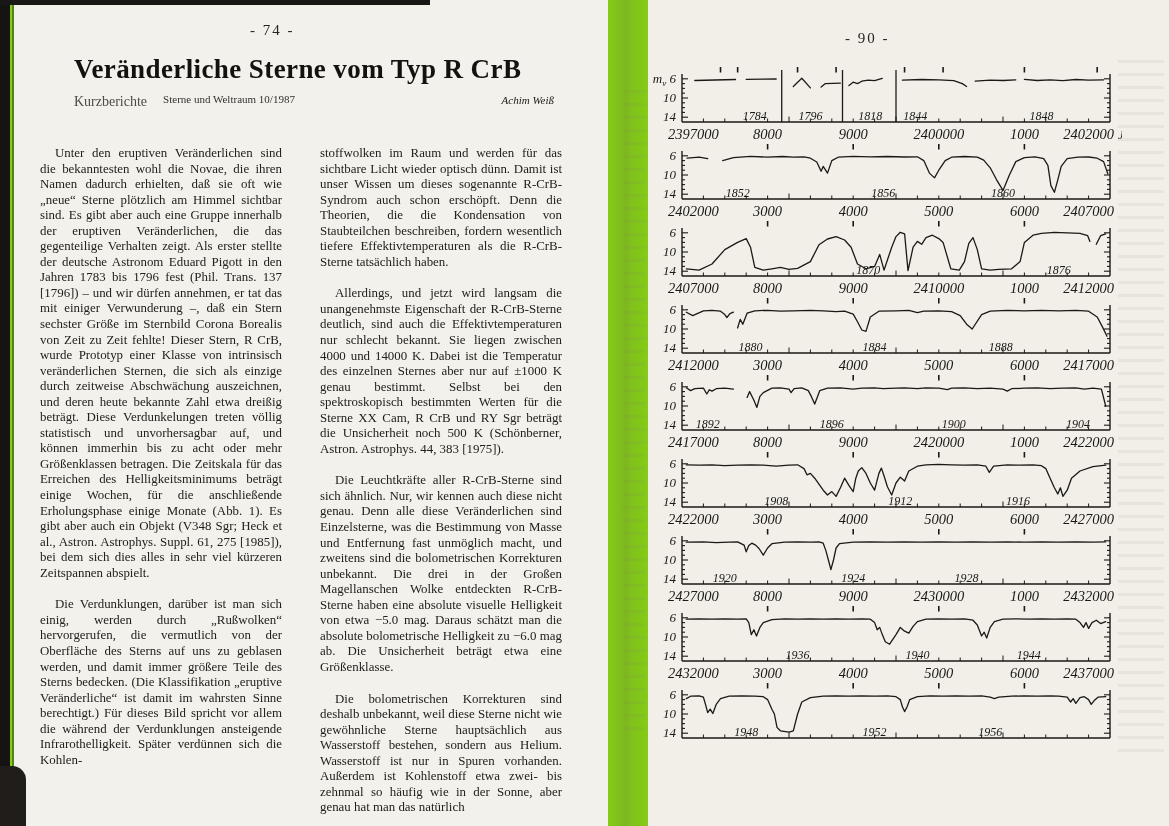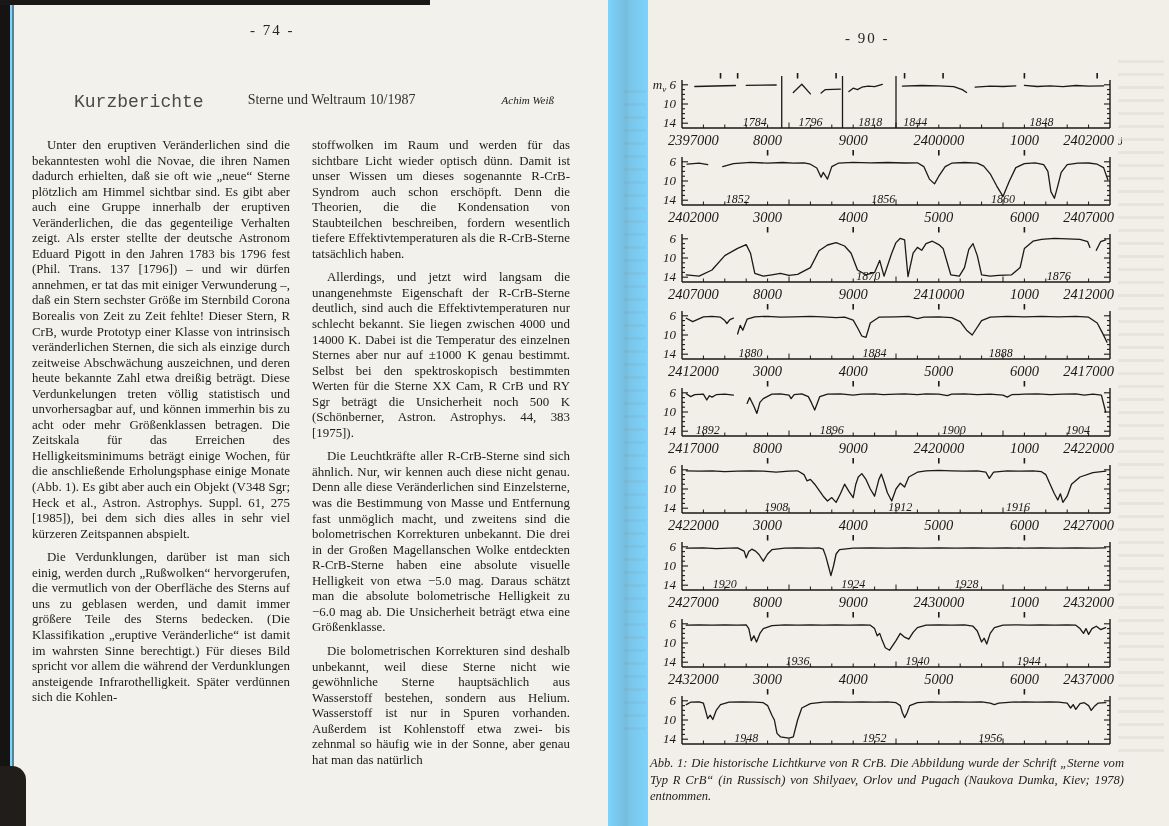--- a/index.html
+++ b/index.html
@@ -1,71 +1,72 @@
 <!DOCTYPE html>
 <html><head>
 <meta charset="utf-8">
 <style>
   html,body{margin:0;padding:0;}
   #scan{
     position:relative;
     width:1169px;height:826px;
-    background:#7dd3fc;
+    background:#84cc16;
     overflow:hidden;
     font-family:"Liberation Serif","DejaVu Serif",serif;
     color:#1e1c1a;
   }
   
   .edge-bar-left{position:absolute;left:0;top:0;width:10px;height:826px;background:#161412;}
   .edge-line-left2{position:absolute;left:12px;top:0;width:2px;height:826px;background:rgba(40,36,32,.45);}
   .edge-line-top{position:absolute;left:0;top:0;width:430px;height:5px;background:#1a1816;}
   .corner-blot{position:absolute;left:0;bottom:0;width:26px;height:60px;background:#201d1a;border-top-right-radius:14px;}
   .gutter{position:absolute;left:608px;top:0;width:40px;height:826px;
     background:linear-gradient(90deg,rgba(90,84,76,0) 0%,rgba(90,84,76,.18) 45%,rgba(90,84,76,.10) 55%,rgba(90,84,76,0) 100%);}
   .bleed{position:absolute;opacity:.55;filter:blur(.6px);
     background:repeating-linear-gradient(180deg,rgba(125,118,106,.16) 0 3px,rgba(125,118,106,0) 3px 13px);}
   
   .page-left{position:absolute;left:14px;top:0;width:594px;height:826px;background:#f3f1eb;}
   .pageno{position:absolute;font-size:15px;letter-spacing:2px;color:#262422;}
   #pn74{left:250px;top:22px;}
   #pn75{left:845px;top:30px;}
   .title{position:absolute;left:74px;top:54px;width:500px;font-size:27px;font-weight:bold;letter-spacing:.4px;color:#141210;}
   .kopf{position:absolute;left:74px;top:92px;width:500px;height:26px;}
-  .kurz{font-family:Liberation Mono, monospace;font-size:18px;color:#4c4a46;display:inline-block;}
-  .journal{font-size:14px;color:#33312e;display:inline-block;margin-left:40px;position:relative;top:-3px;}
+  .kurz{font-family:Liberation Serif, serif;font-size:14px;color:#4c4a46;display:inline-block;}
+  .journal{font-size:11px;color:#33312e;display:inline-block;margin-left:12px;position:relative;top:-3px;}
   .author{position:absolute;right:20px;top:2px;font-style:italic;font-size:11px;color:#22201d;}
   .cols{position:absolute;left:24px;top:130px;width:566px;}
   .col{position:absolute;top:0;width:274px;font-size:12.9px;line-height:1.205;text-align:justify;color:#23211e;}
   #col1{left:0;}
   #col2{left:280px;}
-  .para{margin:8px;text-indent:15px;}
+  .para{margin:16px;text-indent:15px;}
   .para.noindent{text-indent:0;}
   
   .page-right{position:absolute;left:648px;top:0;width:521px;height:826px;background:#f1efe8;}
-  #charts{position:absolute;left:648px;top:72px;width:480px;}
+  #charts{position:absolute;left:648px;top:66px;width:480px;}
   .panel{display:block;}
   #caption{position:absolute;left:650px;top:755px;width:474px;font-size:12.6px;font-style:italic;line-height:1.32;color:#24221f;text-align:justify;}
 </style>
 </head>
 <body>
 
 <div id="scan">
 
   <div class="page-left"></div>
   <div class="page-right"></div>
 
   <div class="edge-bar-left"></div>
   <div class="edge-line-left2"></div>
   <div class="edge-line-top"></div>
   <div class="corner-blot"></div>
   <div class="gutter"></div>
   <div class="bleed" style="left:1118px;top:60px;width:46px;height:700px;"></div>
   <div class="bleed" style="left:624px;top:90px;width:22px;height:640px;"></div>
 
   <div class="pageno" id="pn74">- 74 -</div>
+  <div class="title">Veränderliche Sterne vom Typ R CrB</div>
   <div class="kopf">
     <span class="kurz">Kurzberichte</span>
     <span class="journal">Sterne und Weltraum 10/1987</span>
     <span class="author">Achim Weiß</span>
   </div>
   <div class="cols">
     <div class="col" id="col1">
         <p class="para">Unter den eruptiven Veränderlichen sind die bekanntesten wohl die Novae, die ihren Namen dadurch erhielten, daß sie oft wie „neue“ Sterne plötzlich am Himmel sichtbar sind. Es gibt aber auch eine Gruppe innerhalb der eruptiven Veränderlichen, die das gegenteilige Verhalten zeigt. Als erster stellte der deutsche Astronom Eduard Pigott in den Jahren 1783 bis 1796 fest (Phil. Trans. 137 [1796]) – und wir dürfen annehmen, er tat das mit einiger Verwunderung –, daß ein Stern sechster Größe im Sternbild Corona Borealis von Zeit zu Zeit fehlte! Dieser Stern, R CrB, wurde Prototyp einer Klasse von intrinsisch veränderlichen Sternen, die sich als einzige durch zeitweise Abschwächung auszeichnen, und deren heute bekannte Zahl etwa dreißig beträgt. Diese Verdunkelungen treten völlig statistisch und unvorhersagbar auf, und können immerhin bis zu acht oder mehr Größenklassen betragen. Die Zeitskala für das Erreichen des Helligkeitsminimums beträgt einige Wochen, für die anschließende Erholungsphase einige Monate (Abb. 1). Es gibt aber auch ein Objekt (V348 Sgr; Heck et al., Astron. Astrophys. Suppl. 61, 275 [1985]), bei dem sich dies alles in sehr viel kürzeren Zeitspannen abspielt.</p>
         <p class="para">Die Verdunklungen, darüber ist man sich einig, werden durch „Rußwolken“ hervorgerufen, die vermutlich von der Oberfläche des Sterns auf uns zu geblasen werden, und damit immer größere Teile des Sterns bedecken. (Die Klassifikation „eruptive Veränderliche“ ist damit im wahrsten Sinne berechtigt.) Für dieses Bild spricht vor allem die während der Verdunklungen ansteigende Infrarothelligkeit. Später verdünnen sich die Kohlen-</p>
       </div>
@@ -619,15 +620,14 @@
         <line x1="119.60000000000001" y1="1" x2="119.60000000000001" y2="6.5" stroke="#1b1916" stroke-width="1.6"></line>
         <line x1="205.20000000000002" y1="1" x2="205.20000000000002" y2="6.5" stroke="#1b1916" stroke-width="1.6"></line>
         <line x1="290.8" y1="1" x2="290.8" y2="6.5" stroke="#1b1916" stroke-width="1.6"></line>
         <line x1="376.40000000000003" y1="1" x2="376.40000000000003" y2="6.5" stroke="#1b1916" stroke-width="1.6"></line>
         <polyline points="38.3,16.6 42.6,14.2 51.1,13.8 55.4,15.2 57.5,22.4 59.7,30.6 62.2,27.2 64.8,31.5 68.2,22.4 72.5,16.6 81.1,14.2 93.9,13.8 106.8,14.2 115.3,14.7 119.6,17.6 123.9,27.2 126.4,32.0 129.0,45.4 132.4,48.8 141.0,50.2 145.3,48.8 149.6,32.0 153.8,20.0 162.4,15.7 175.2,14.2 188.1,13.8 200.9,14.2 213.8,13.8 226.6,14.2 239.4,13.8 248.0,14.7 252.3,17.6 254.4,24.8 256.6,29.6 259.1,24.8 261.7,17.6 269.4,14.7 282.2,13.8 295.1,14.2 307.9,13.8 320.8,14.2 333.6,13.8 342.2,15.2 346.4,16.6 350.7,15.2 363.6,14.2 376.4,13.8 389.2,14.2 402.1,13.8 410.6,14.2 419.2,15.2 422.6,20.0 425.2,16.6 427.8,21.4 432.0,15.7 436.3,14.7 440.6,17.6 443.2,22.4 446.2,18.6 450.0,15.2 457.7,14.7" fill="none" stroke="#1b1916" stroke-width="1.3" stroke-linejoin="round" stroke-linecap="round"></polyline>
         <text x="98.2" y="53.5" font-size="12" font-style="italic" font-family="&quot;Liberation Serif&quot;,&quot;DejaVu Serif&quot;,serif" fill="#1b1916" text-anchor="middle">1948</text>
         <text x="226.6" y="53.5" font-size="12" font-style="italic" font-family="&quot;Liberation Serif&quot;,&quot;DejaVu Serif&quot;,serif" fill="#1b1916" text-anchor="middle">1952</text>
         <text x="342.15999999999997" y="53.5" font-size="12" font-style="italic" font-family="&quot;Liberation Serif&quot;,&quot;DejaVu Serif&quot;,serif" fill="#1b1916" text-anchor="middle">1956</text>
       </svg>
     </div>
-  <div id="caption">Abb. 1: Die historische Lichtkurve von R CrB. Die Abbildung wurde der Schrift „Sterne vom Typ R CrB“ (in Russisch) von Shilyaev, Orlov und Pugach (Naukova Dumka, Kiev; 1978) entnommen.</div>
 
 </div>
 
 </body></html>

